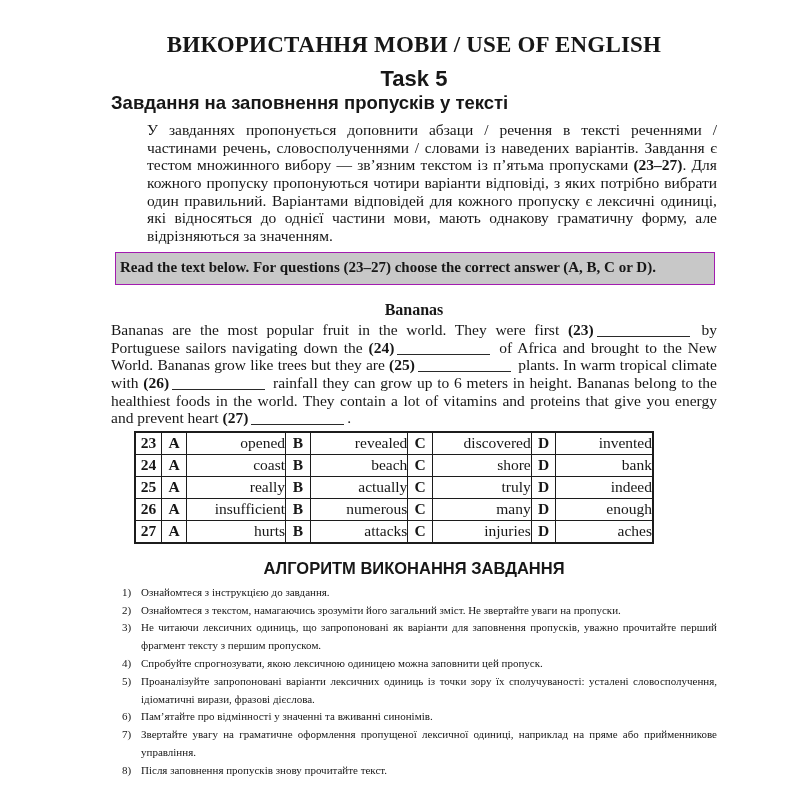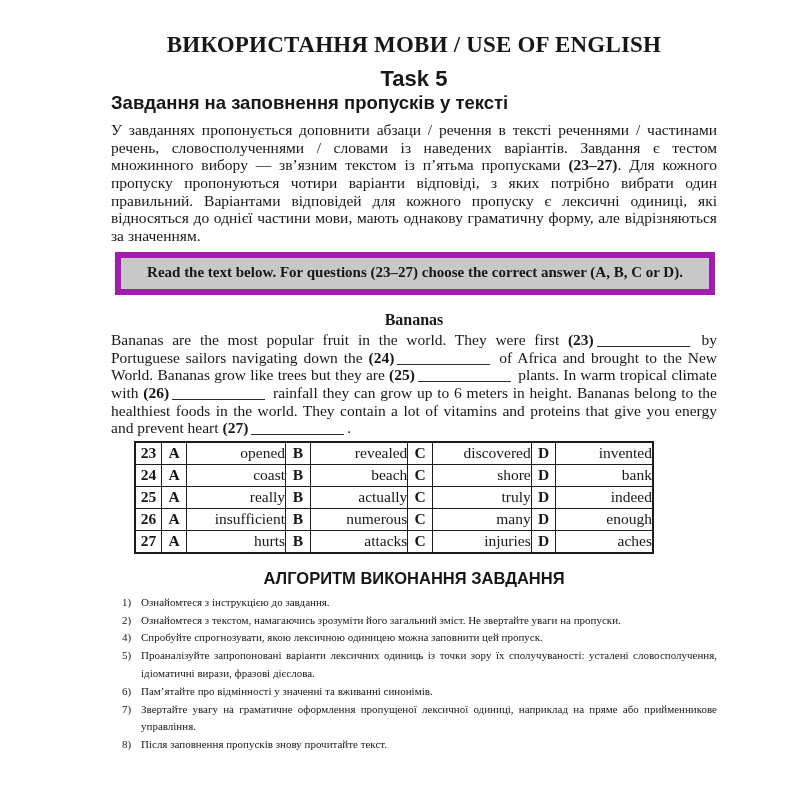--- a/index.html
+++ b/index.html
@@ -42,26 +42,26 @@
     font-family: "Liberation Sans", sans-serif;
     font-weight: bold;
     font-size: 18.5px;
     line-height: 1.15;
   }
   .body-text {
     font-size: 15.5px;
     line-height: 17.6px;
     text-align: justify;
   }
-  .intro { margin-top: 8px; }
+  .intro { margin-top: 8px; margin-left: 36px; }
   .instruction-box {
     margin: 8px 2px 16px 4px;
     background: var(--box-bg, #c8c8c8);
-    border: 6px solid #a21caf;
-    text-align: center;
+    border: 1px solid #a21caf;
+    text-align: left;
     font-weight: bold;
     font-size: 15px;
     padding: 6px 4px 7px 4px;
     line-height: 1.15;
   }
   .reading-title {
     margin-top: 11px;
     text-align: center;
     font-weight: bold;
     font-size: 16px;
@@ -189,20 +189,21 @@
             <td class="letter">D</td>
             <td class="word">aches</td>
           </tr>
         </tbody>
     </table>
 
     <div class="algo-title">АЛГОРИТМ ВИКОНАННЯ ЗАВДАННЯ</div>
     <div class="algo-list">
         <div class="algo-item"><span class="num">1)</span><span>Ознайомтеся з інструкцією до завдання.</span></div>
         <div class="algo-item"><span class="num">2)</span><span>Ознайомтеся з текстом, намагаючись зрозуміти його загальний зміст. Не звертайте уваги на пропуски.</span></div>
+        <div class="algo-item"><span class="num">3)</span><span>Не читаючи лексичних одиниць, що запропоновані як варіанти для заповнення пропусків, уважно прочитайте перший фрагмент тексту з першим пропуском.</span></div>
         <div class="algo-item"><span class="num">4)</span><span>Спробуйте спрогнозувати, якою лексичною одиницею можна заповнити цей пропуск.</span></div>
         <div class="algo-item"><span class="num">5)</span><span>Проаналізуйте запропоновані варіанти лексичних одиниць із точки зору їх сполучуваності: усталені словосполучення, ідіоматичні вирази, фразові дієслова.</span></div>
         <div class="algo-item"><span class="num">6)</span><span>Пам’ятайте про відмінності у значенні та вживанні синонімів.</span></div>
         <div class="algo-item"><span class="num">7)</span><span>Звертайте увагу на граматичне оформлення пропущеної лексичної одиниці, наприклад на пряме або прийменникове управління.</span></div>
         <div class="algo-item"><span class="num">8)</span><span>Після заповнення пропусків знову прочитайте текст.</span></div>
       </div>
 
   </div>
 </div>
 

